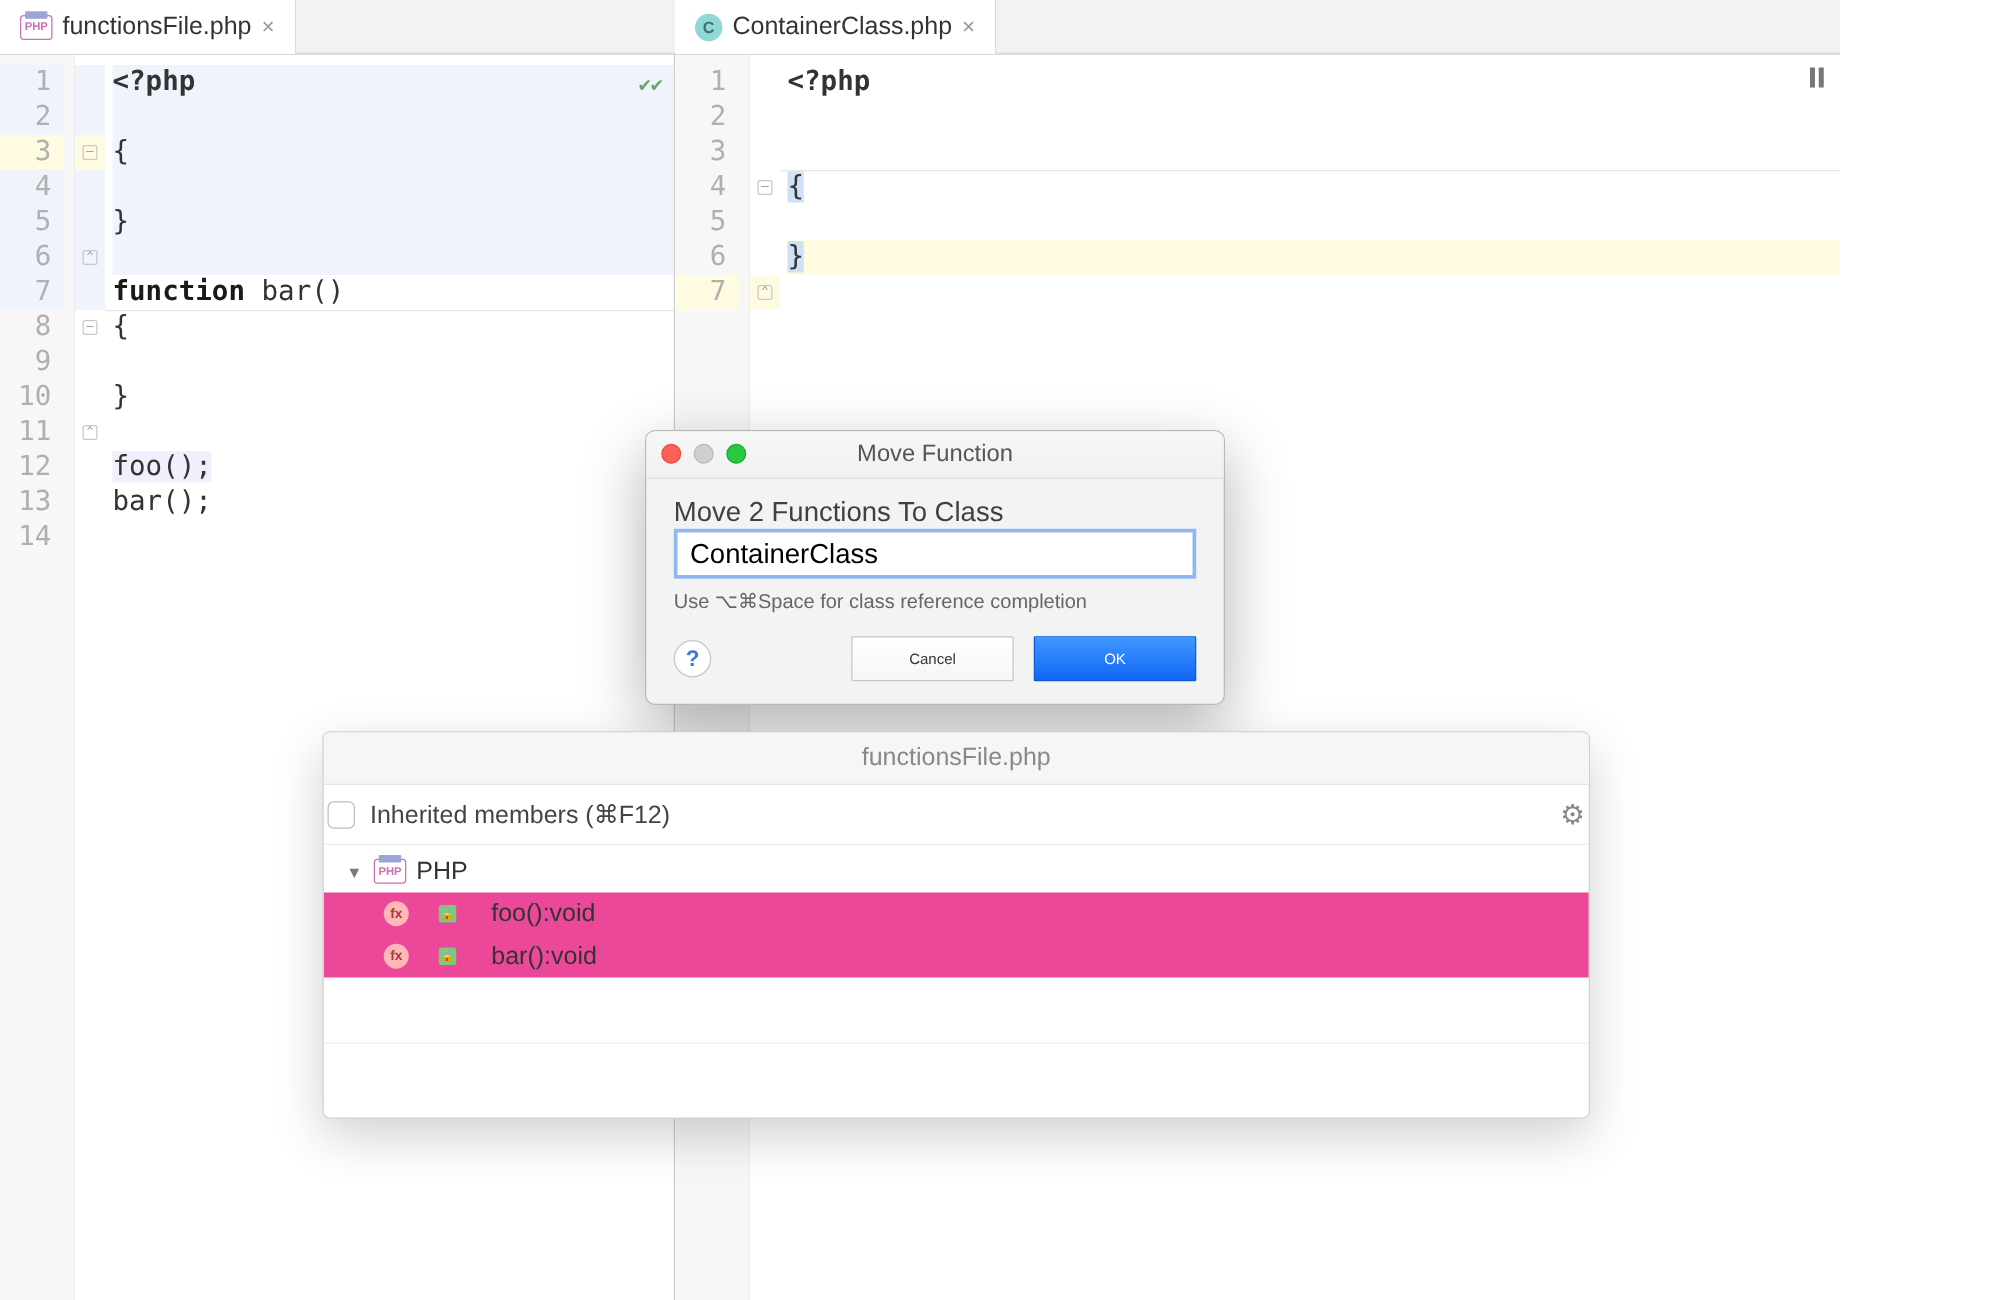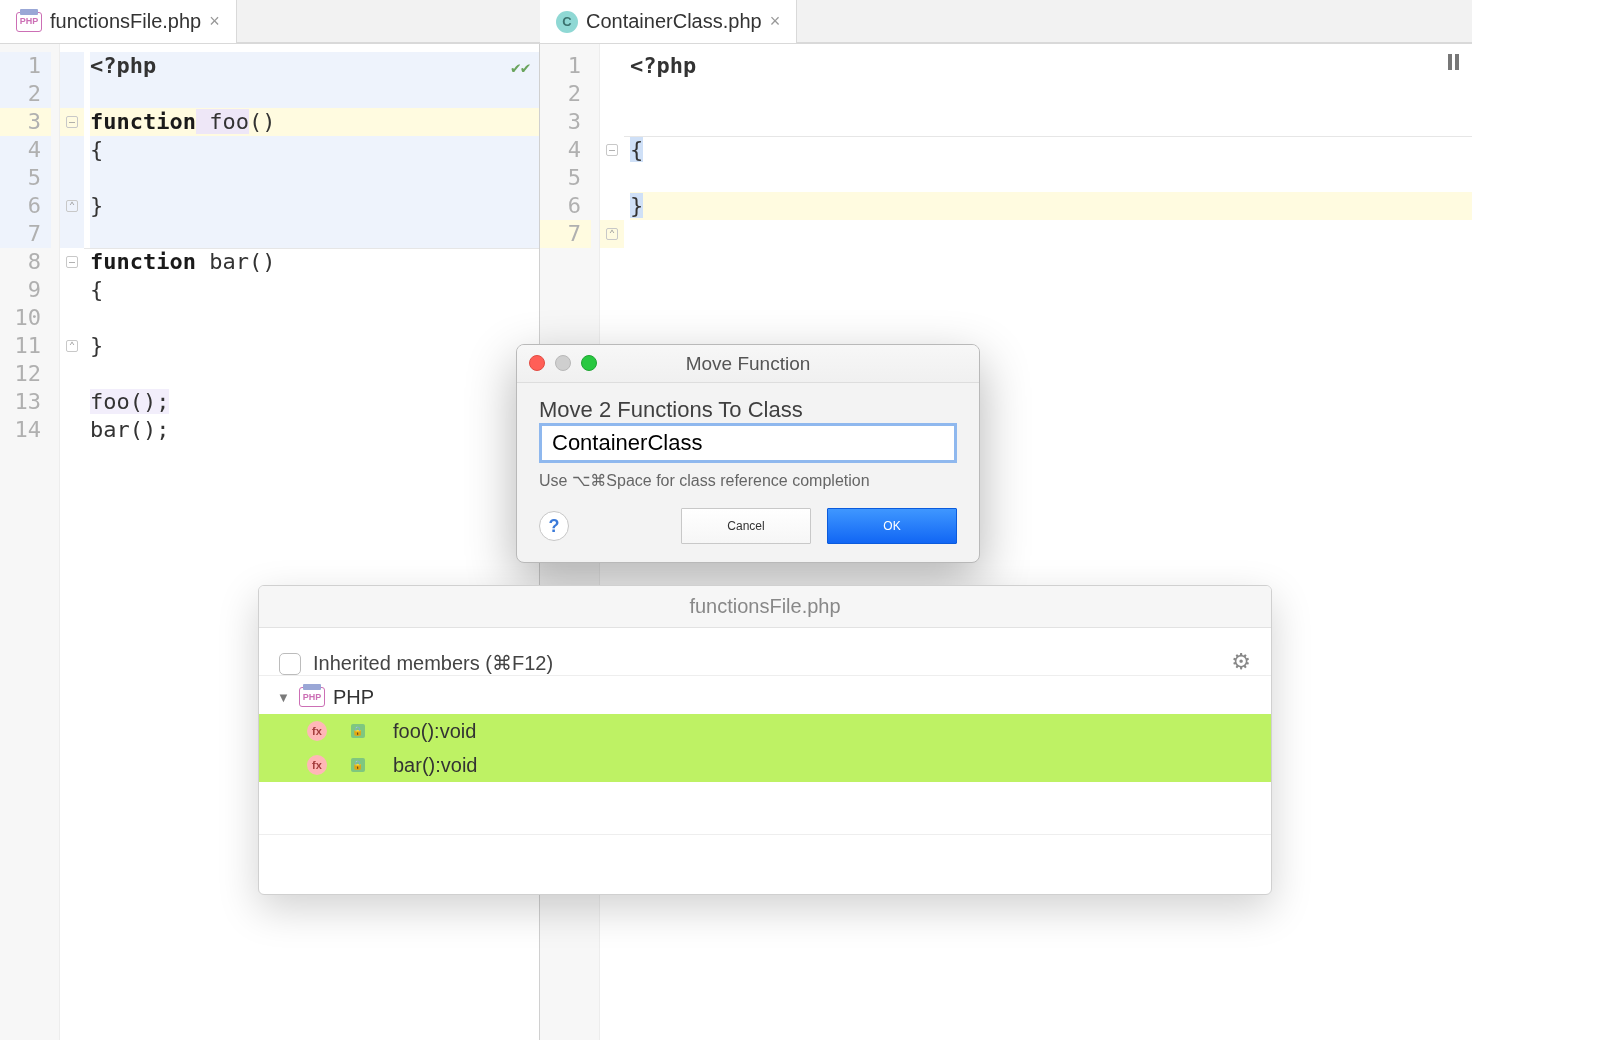--- a/index.html
+++ b/index.html
@@ -61,27 +61,27 @@
   .dlg-hint { margin-top: 8px; font-size: 16px; color: #666; }
   .dlg-buttons { display: flex; align-items: center; padding: 0 22px 18px; gap: 16px; }
   .help-btn { width: 30px; height: 30px; border-radius: 50%; border: 1px solid #c7c7c7; background: #fff; color: #3b7ad9; font-size: 18px; font-weight: 700; display: flex; align-items: center; justify-content: center; }
   .spacer-flex { flex: 1; }
   .btn { min-width: 130px; height: 36px; border-radius: 1px; font-size: 12px; display: flex; align-items: center; justify-content: center; border: 1px solid #c8c8c8; background: linear-gradient(#ffffff,#f6f6f6); }
   .btn-primary { background: linear-gradient(#3f97ff,#1166f4); color: #fff; border: 1px solid #0b5bdc; }
 
   
   .structure { position: absolute; left: 258px; top: 585px; width: 1014px; height: 310px; background: #fff; border: 1px solid #d0d0d0; border-radius: 6px; box-shadow: 0 14px 40px rgba(0,0,0,0.18); overflow: hidden; }
   .structure-title { height: 42px; display: flex; align-items: center; justify-content: center; background: #f6f6f6; border-bottom: 1px solid #e2e2e2; font-size: 20px; color: #888; }
-  .structure-toolbar { height: 48px; display: flex; align-items: flex-end; padding: 0 20px; font-size: 20px; color: #444; border-bottom: 1px solid #eee; }
+  .structure-toolbar { height: 48px; display: flex; align-items: center; padding: 0 3px; font-size: 20px; color: #444; border-bottom: 1px solid #eee; }
   .checkbox { width: 22px; height: 22px; border: 1px solid #bcbcbc; border-radius: 5px; margin-right: 12px; background: #fff; }
   .gear { margin-left: auto; color: #888; font-size: 22px; }
   .tree { padding: 4px 0; font-size: 20px; }
   .tree-row { height: 34px; display: flex; align-items: center; padding: 0 18px; gap: 8px; }
   .tree-row.indent1 { padding-left: 48px; }
-  .tree-row.sel { background: #bef264; gap: 28px; }
+  .tree-row.sel { background: #ec4899; gap: 28px; }
   .disclosure { color: #7a7a7a; font-size: 13px; width: 14px; }
   .fx-icon { width: 20px; height: 20px; border-radius: 50%; background: #ffb7b7; color: #a43d3d; font-size: 11px; font-weight: 700; display: inline-flex; align-items: center; justify-content: center; }
   .lock-overlay { width: 14px; height: 14px; background: #7fc77f; border-radius: 2px; display: inline-flex; align-items: center; justify-content: center; color: #fff; font-size: 9px; margin-left: -4px; }
   .structure-footer { position: absolute; left: 0; right: 0; bottom: 0; height: 60px; border-top: 1px solid #eee; }
 </style>
 </head>
 <body>
 
 <div class="root">
 
@@ -144,21 +144,20 @@
             <span class="fold-mark">⌃</span>
           </div>
         <div></div>
           <div></div>
           <div></div>
       </div>
       <div class="code">
         <span class="inline-badge">✔✔</span>
         <div class="code-line hl-blue"><span class="php-tag">&lt;?php</span></div>
         <div class="code-line hl-blue"></div>
-        <div class="code-line hl-yellow"><span class="kw">function</span><span class="fn-def"> foo</span><span>()</span></div>
         <div class="code-line hl-blue">{</div>
         <div class="code-line hl-blue"></div>
         <div class="code-line hl-blue">}</div>
         <div class="code-line hl-blue"></div>
         <div class="thin-sep" style="top:204px"></div>
         <div class="code-line"><span class="kw">function</span><span> bar()</span></div>
         <div class="code-line">{</div>
         <div class="code-line"></div>
         <div class="code-line">}</div>
         <div class="code-line"></div>

